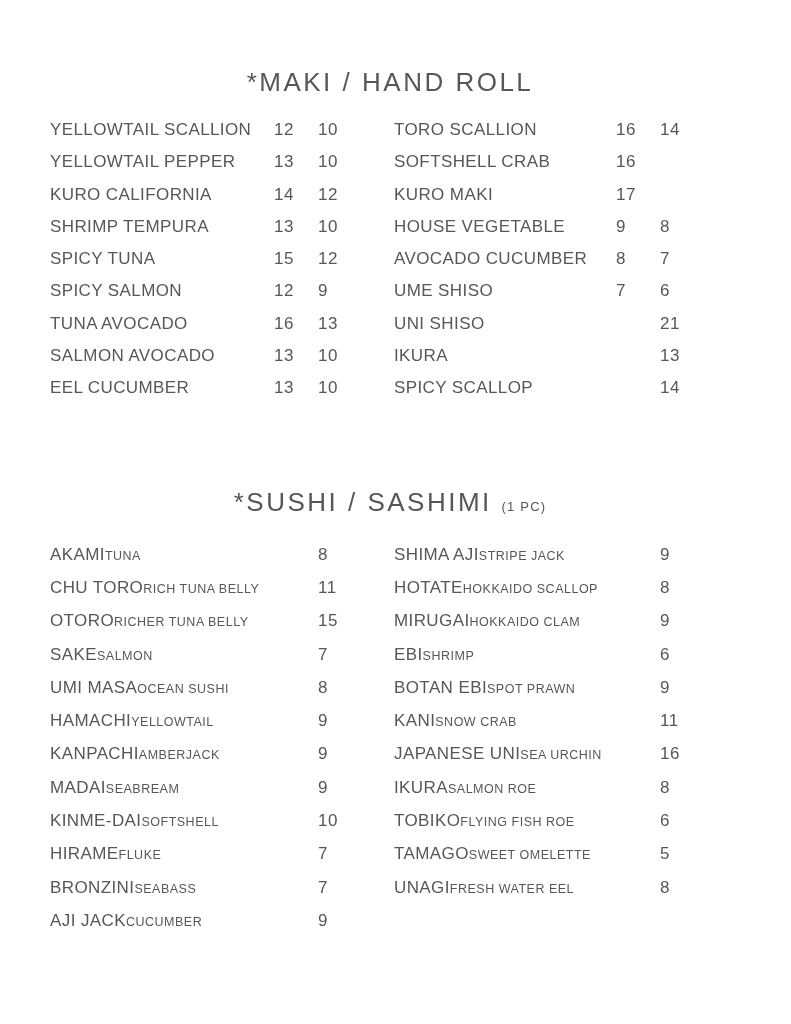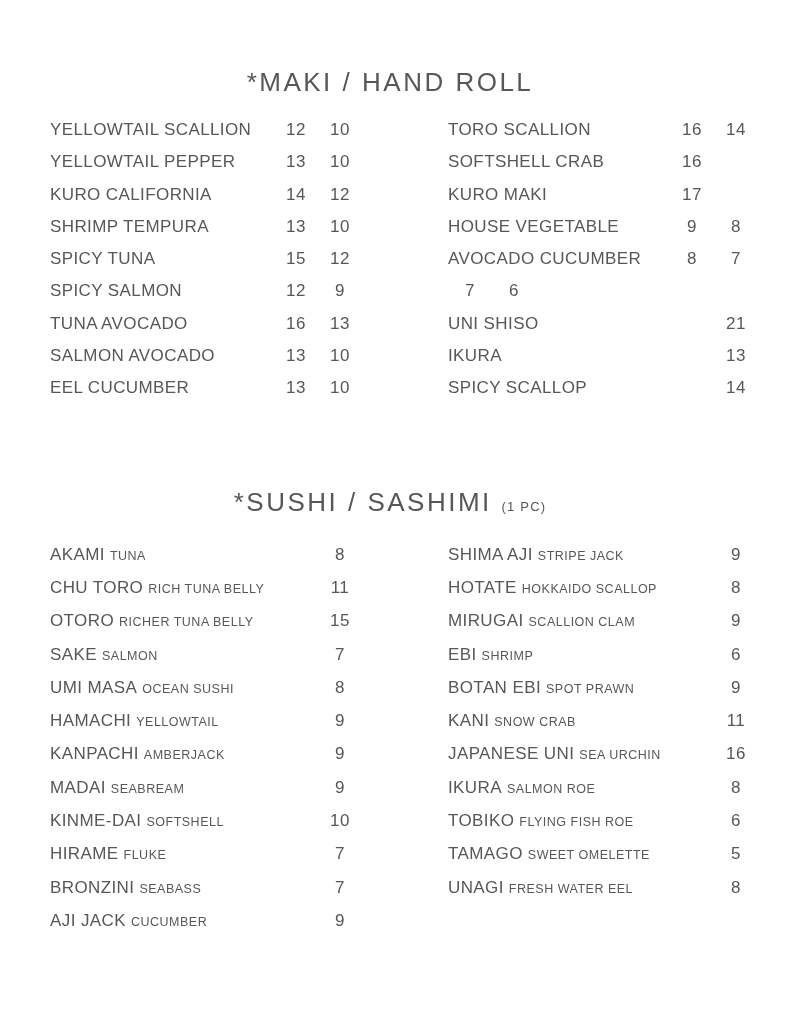--- a/index.html
+++ b/index.html
@@ -24,42 +24,41 @@
     margin:0 0 14px 0;
     white-space:nowrap;
   }
   .title .note{
     font-size:13px;
     letter-spacing:1.2px;
   }
   .cols{
     display:grid;
     grid-template-columns:312px 310px;
-    column-gap:86px;
+    column-gap:32px;
   }
   .row{
     display:flex;
     align-items:baseline;
     line-height:32.3px;
     font-size:17px;
     font-weight:300;
     letter-spacing:0.4px;
     white-space:nowrap;
   }
   .nm{flex:1 1 0;min-width:0;}
   .desc{
     font-size:12.5px;
     letter-spacing:0.5px;
-    margin-left:5px;
     text-align:center;
   }
   .price{
     flex:0 0 44px;
     width:44px;
-    text-align:center;
+    text-align:left;
     font-size:17px;
     letter-spacing:0.5px;
   }
   .section-sushi{margin-top:79px;}
 </style>
 </head>
 <body>
 
 <main class="page">
 
@@ -133,20 +132,21 @@
             <span class="nm">HOUSE VEGETABLE</span>
             <span class="price">9</span>
             <span class="price">8</span>
           </div>
           <div class="row">
             <span class="nm">AVOCADO CUCUMBER</span>
             <span class="price">8</span>
             <span class="price">7</span>
           </div>
           <div class="row">
+            <span class="nm">UME SHISO</span>
             <span class="price">7</span>
             <span class="price">6</span>
           </div>
           <div class="row">
             <span class="nm">UNI SHISO</span>
             <span class="price"></span>
             <span class="price">21</span>
           </div>
           <div class="row">
             <span class="nm">IKURA</span>
@@ -218,21 +218,21 @@
       <div class="col">
           <div class="row">
             <span class="nm">SHIMA AJI<span class="desc">STRIPE JACK</span></span>
             <span class="price">9</span>
           </div>
           <div class="row">
             <span class="nm">HOTATE<span class="desc">HOKKAIDO SCALLOP</span></span>
             <span class="price">8</span>
           </div>
           <div class="row">
-            <span class="nm">MIRUGAI<span class="desc">SCALLION CLAM</span></span>
+            <span class="nm">MIRUGAI<span class="desc">HOKKAIDO CLAM</span></span>
             <span class="price">9</span>
           </div>
           <div class="row">
             <span class="nm">EBI<span class="desc">SHRIMP</span></span>
             <span class="price">6</span>
           </div>
           <div class="row">
             <span class="nm">BOTAN EBI<span class="desc">SPOT PRAWN</span></span>
             <span class="price">9</span>
           </div>

